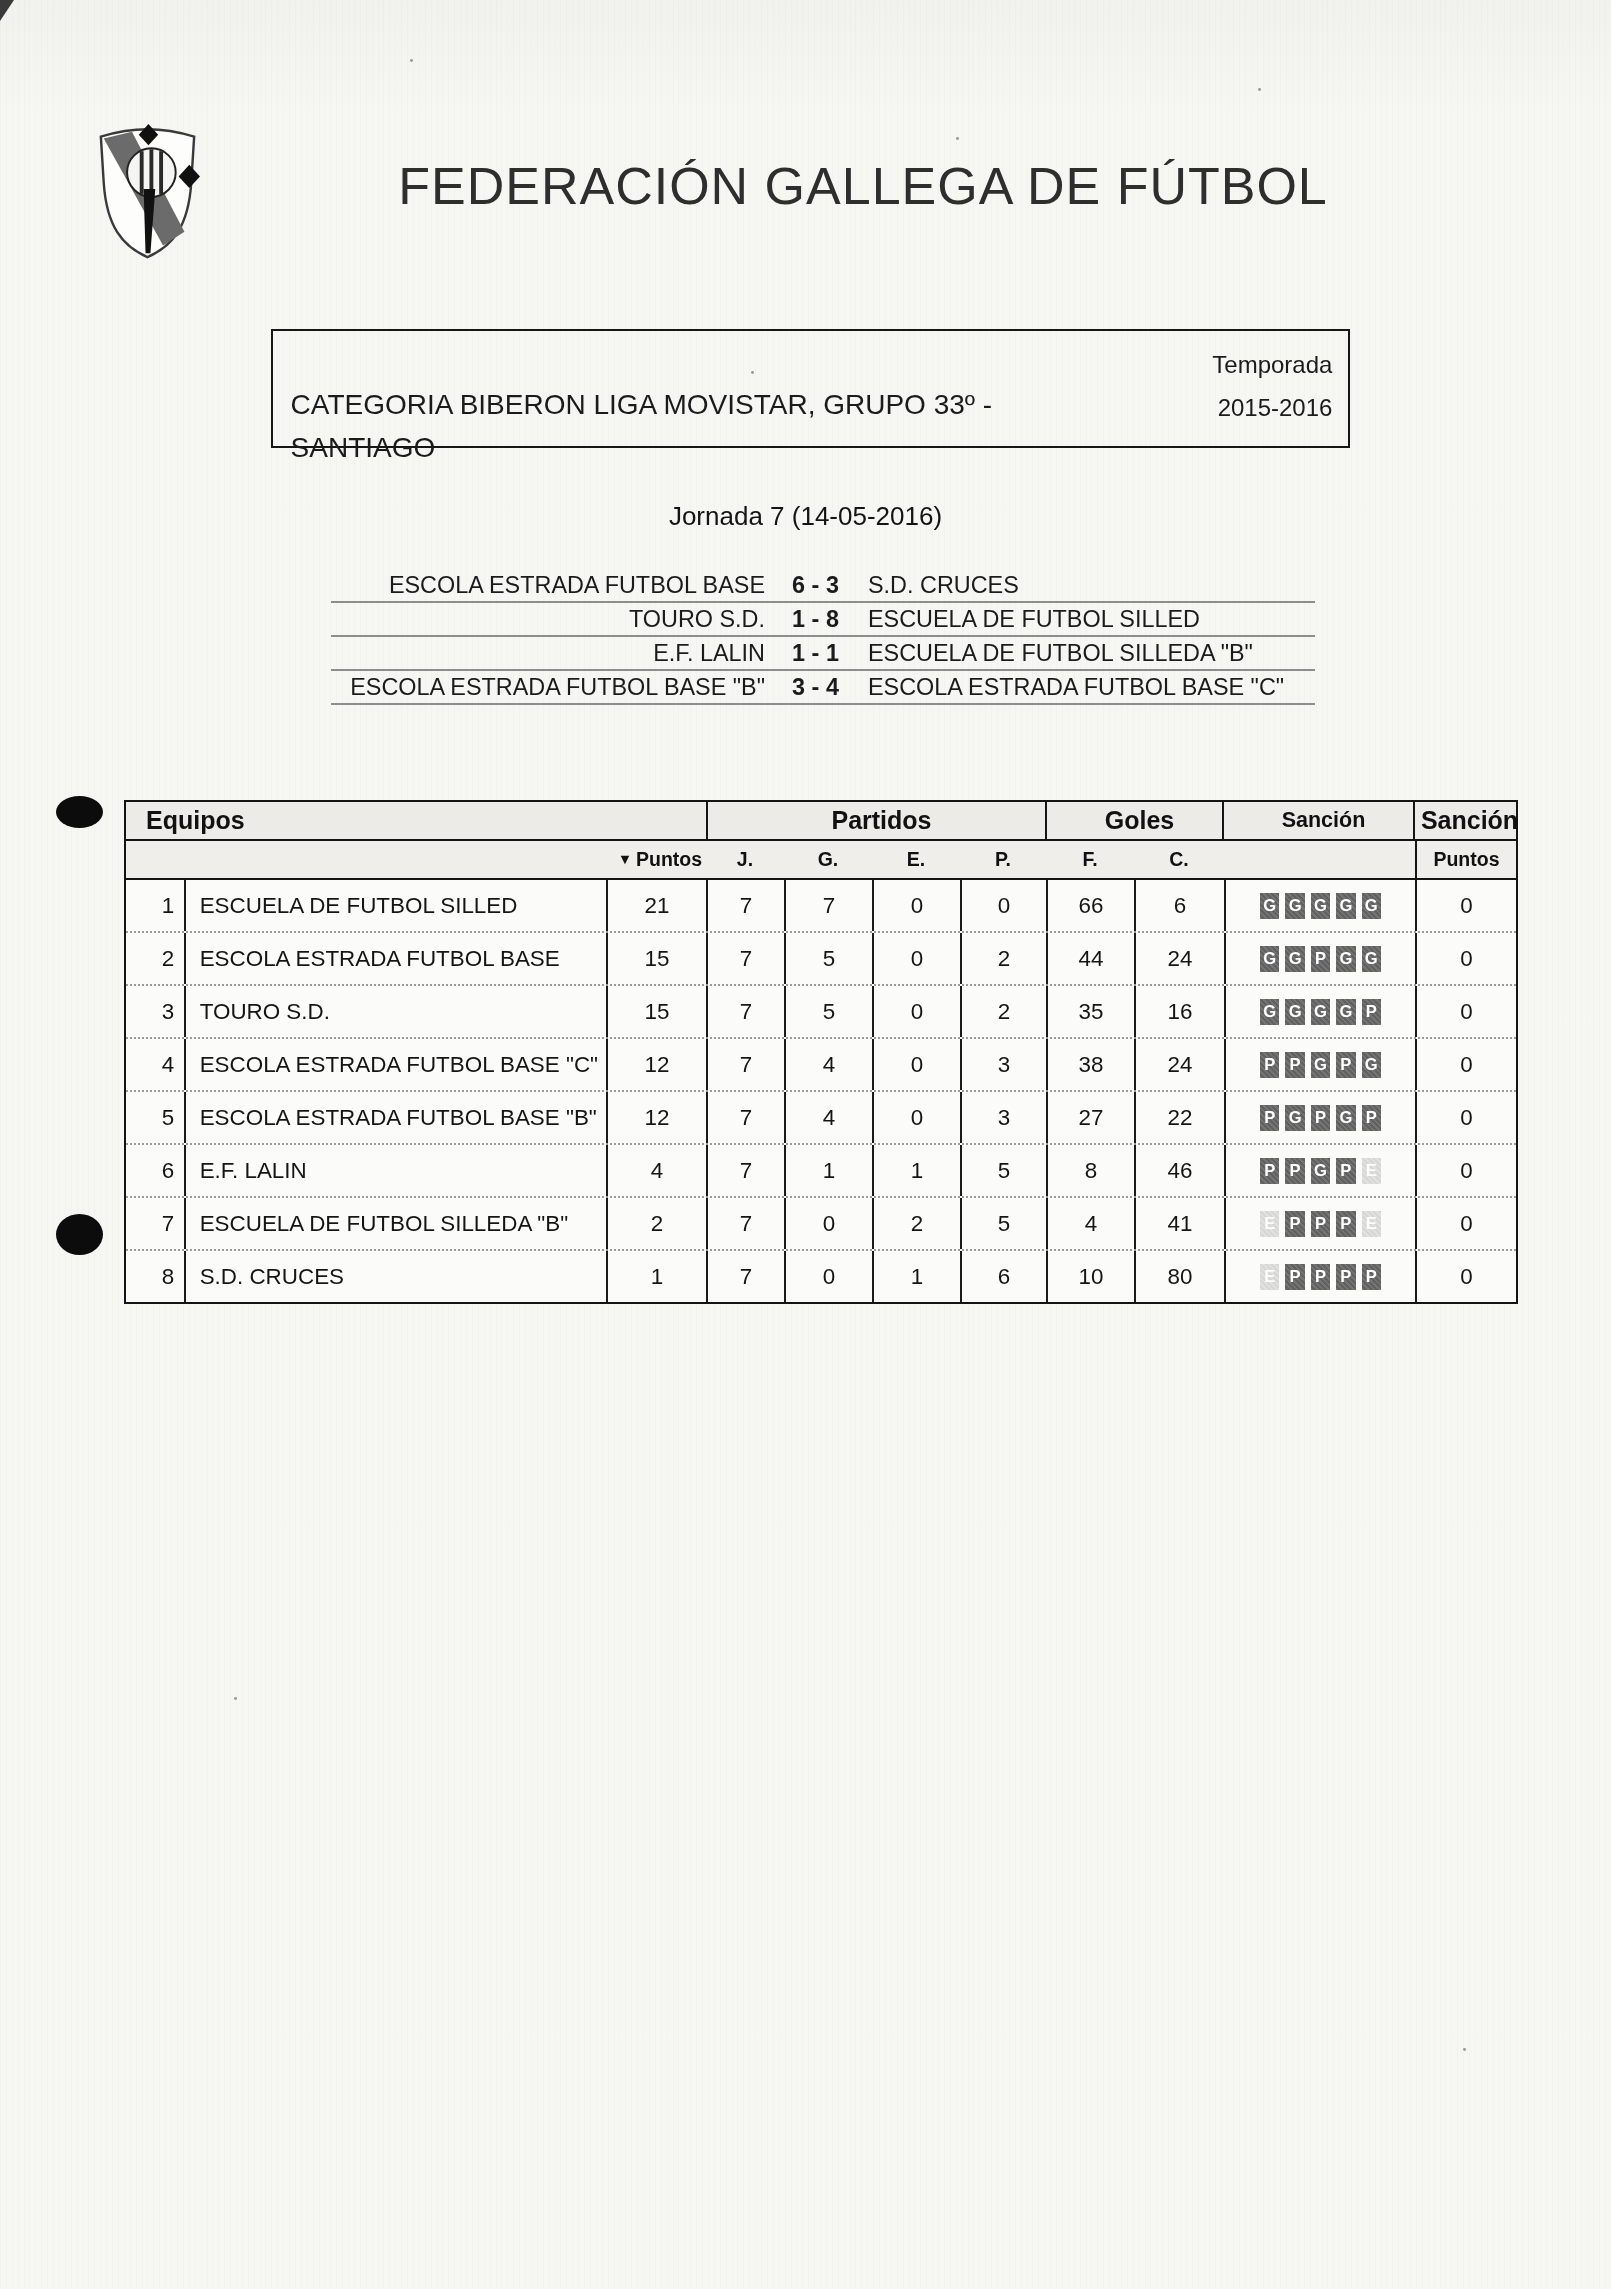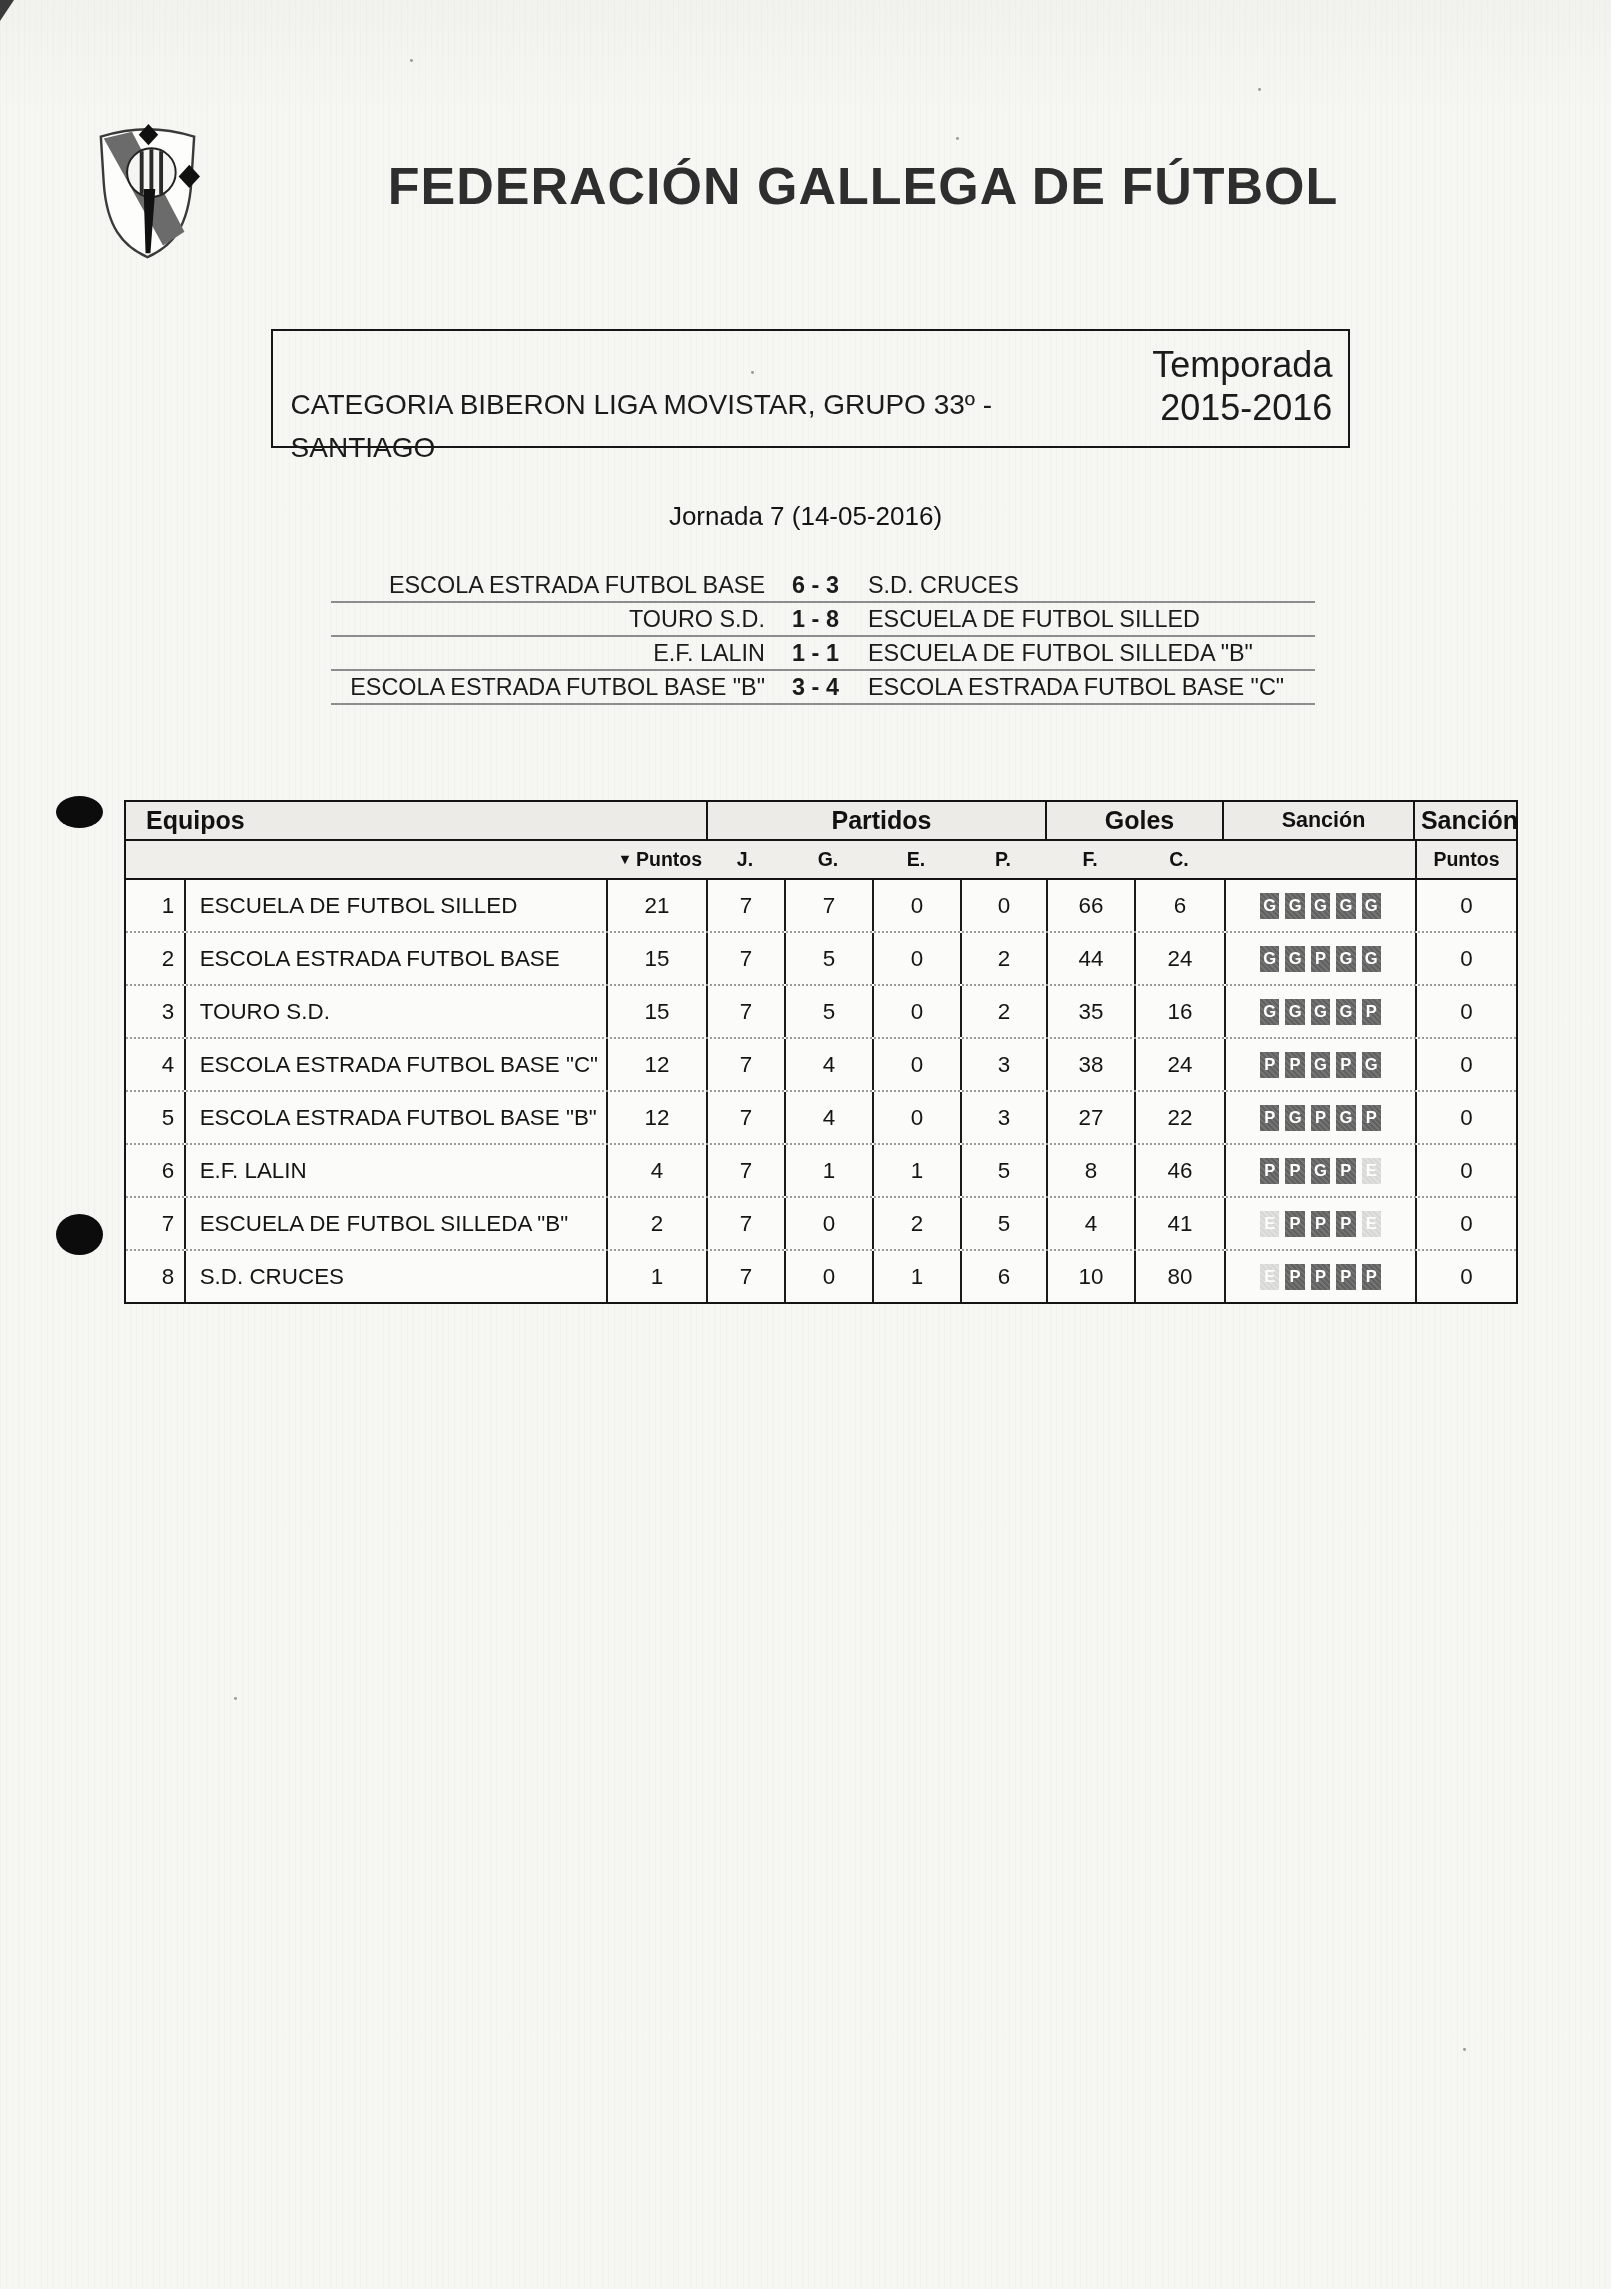--- a/index.html
+++ b/index.html
@@ -25,33 +25,33 @@
   .hole{position:absolute;background:#0c0c0c;border-radius:50%;}
   .hole-1{left:56px;top:796px;width:47px;height:32px;}
   .hole-2{left:56px;top:1214px;width:47px;height:41px;}
 
   
   .logo{position:absolute;left:93px;top:123px;width:109px;height:138px;}
 
   
   .page-title{
     position:absolute;left:115px;top:156px;width:1496px;
-    text-align:center;font-size:52px;font-weight:bold;color:#2e2e2e;
+    text-align:center;font-size:52px;font-weight:normal;color:#2e2e2e;
     letter-spacing:1px;white-space:nowrap;
   }
 
   
   .comp-box{
     position:absolute;left:271px;top:329px;width:1079px;height:119px;
     border:2.9px solid #161616;box-sizing:border-box;
     display:flex;justify-content:space-between;
     padding:11.7px 15.6px 11.7px 17.6px;
   }
   .comp-category{font-size:28px;line-height:43px;max-width:741px;margin-top:40px;}
-  .comp-season{font-size:36px;line-height:43px;text-align:right;white-space:nowrap;}
+  .comp-season{font-size:24px;line-height:43px;text-align:right;white-space:nowrap;}
 
   
   .round-title{
     position:absolute;left:0;top:501px;width:1611px;
     text-align:center;font-size:26px;color:#141414;
   }
 
   
   .match-list{position:absolute;left:331px;top:569px;width:984px;}
   .match-row{display:flex;align-items:center;height:32px;border-bottom:2px solid #8d8d8d;font-size:23.4px;}

